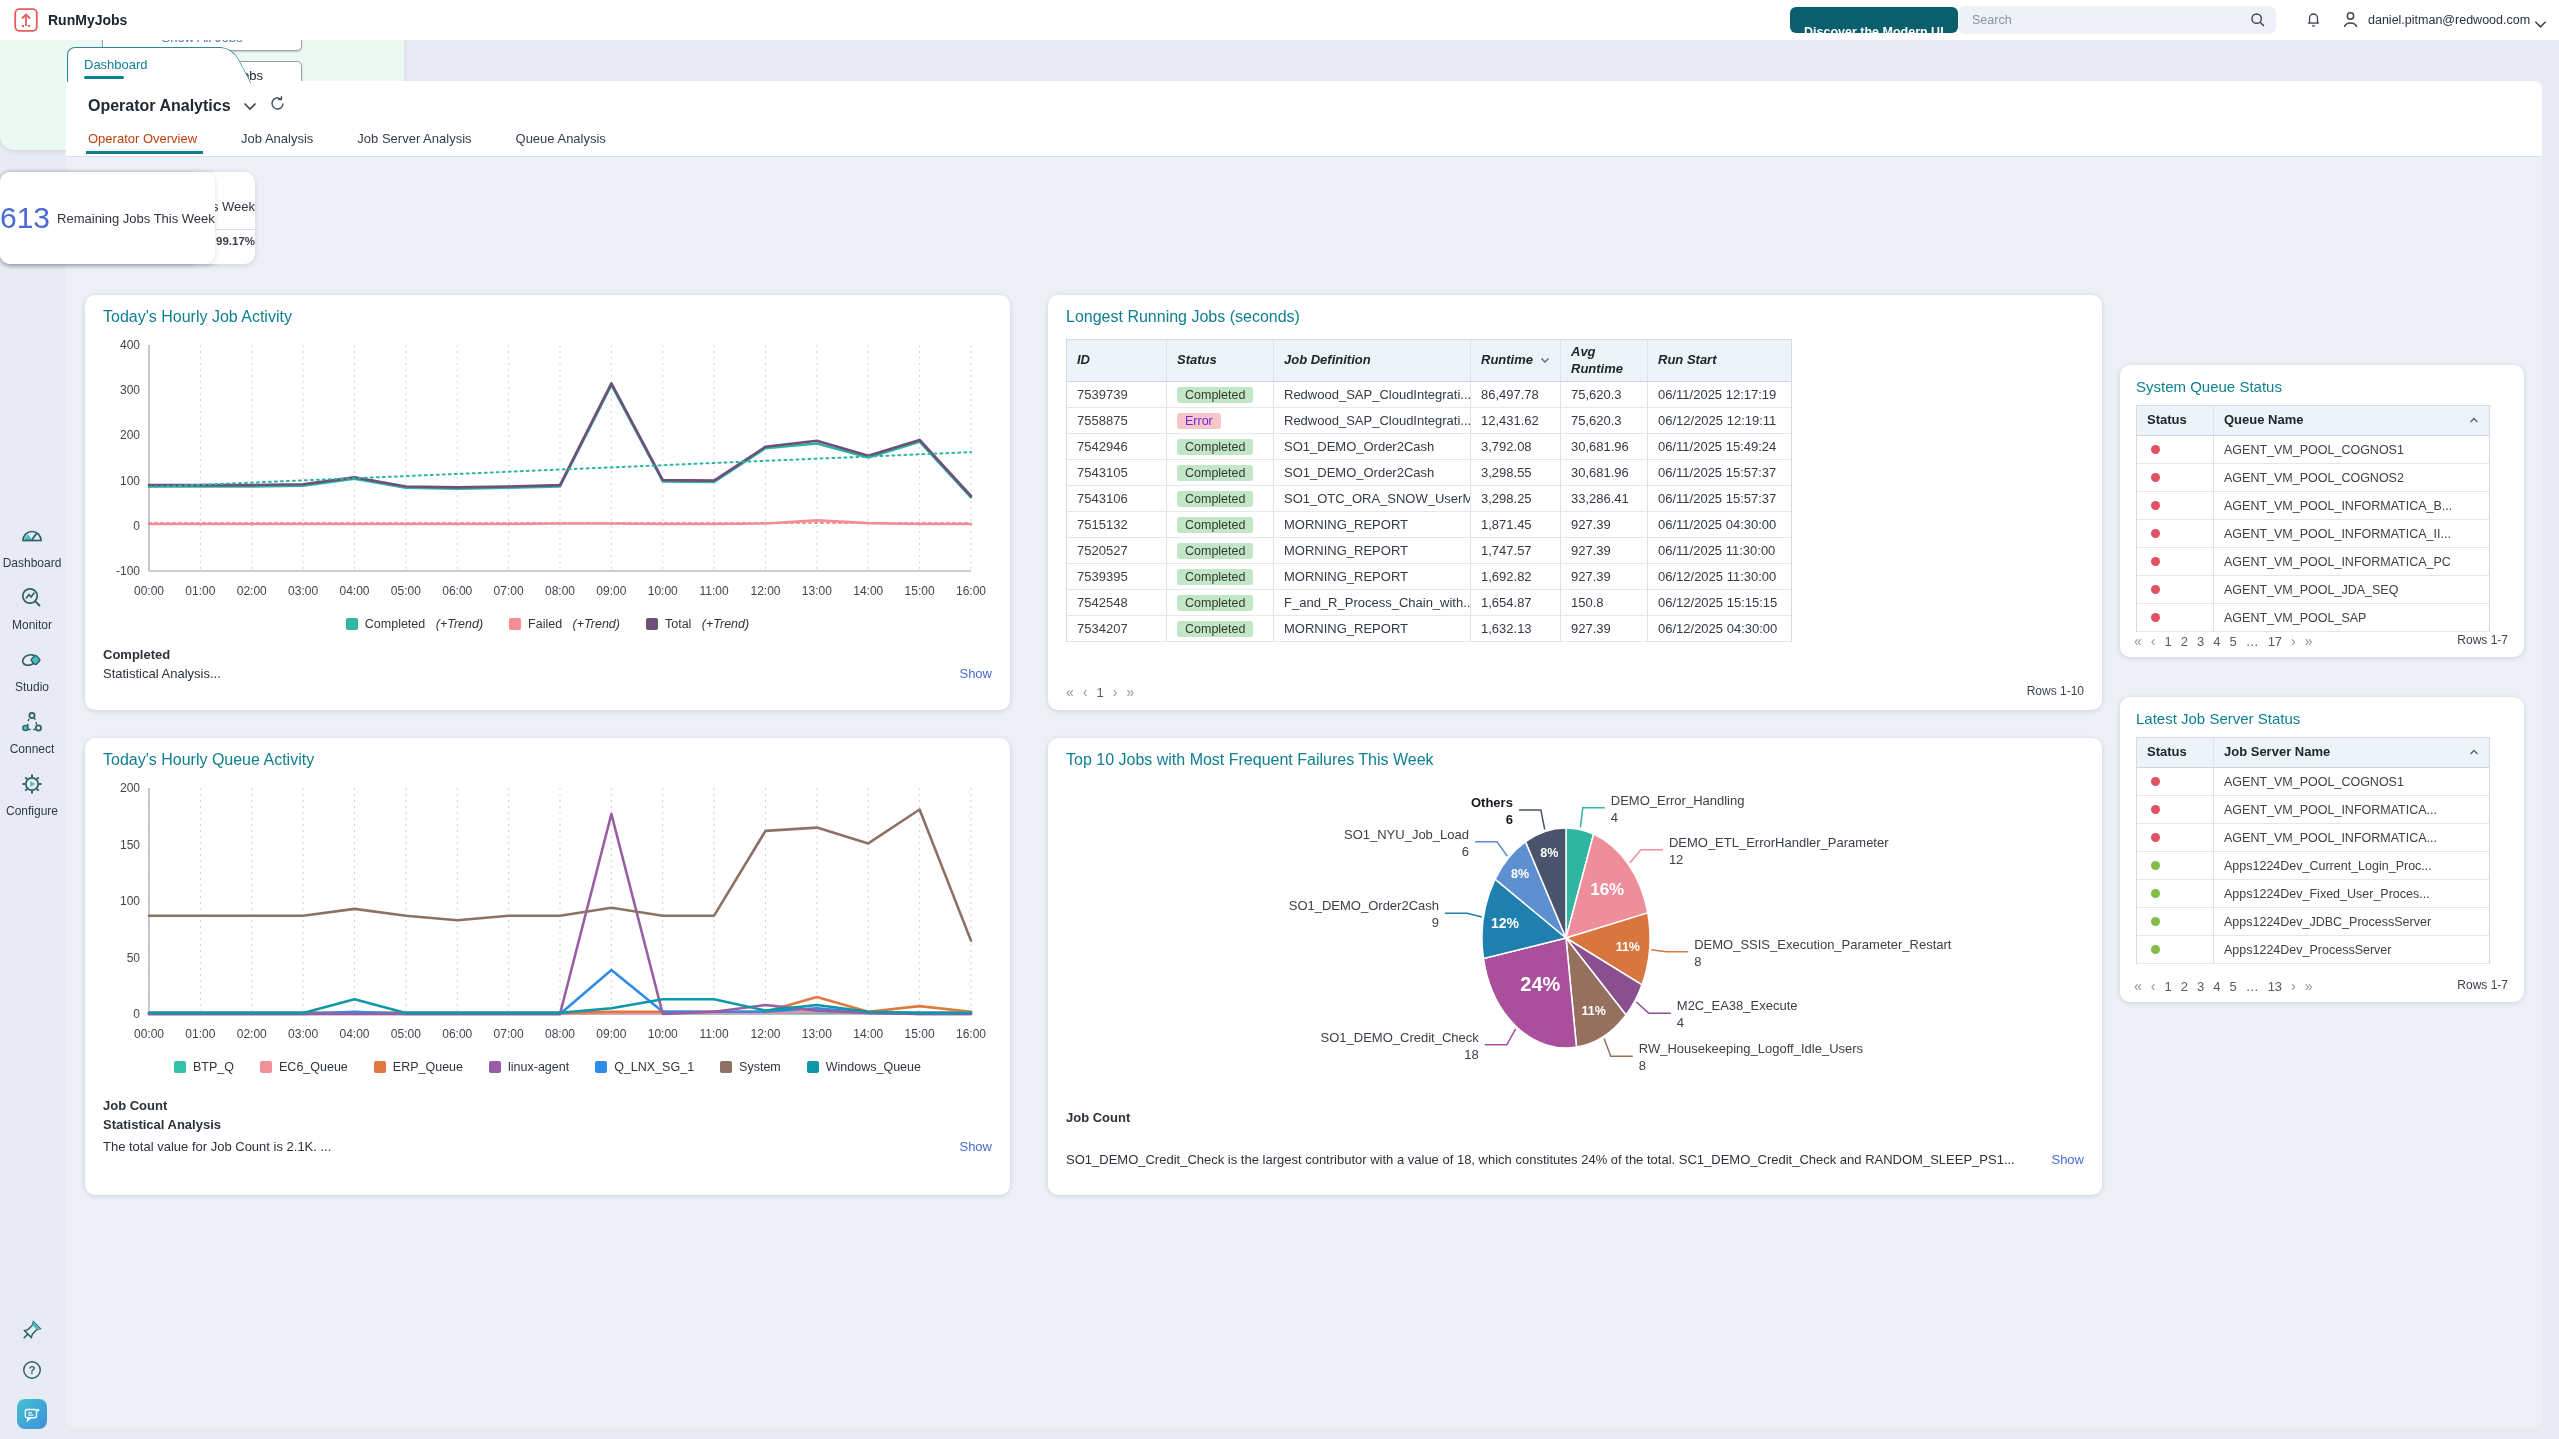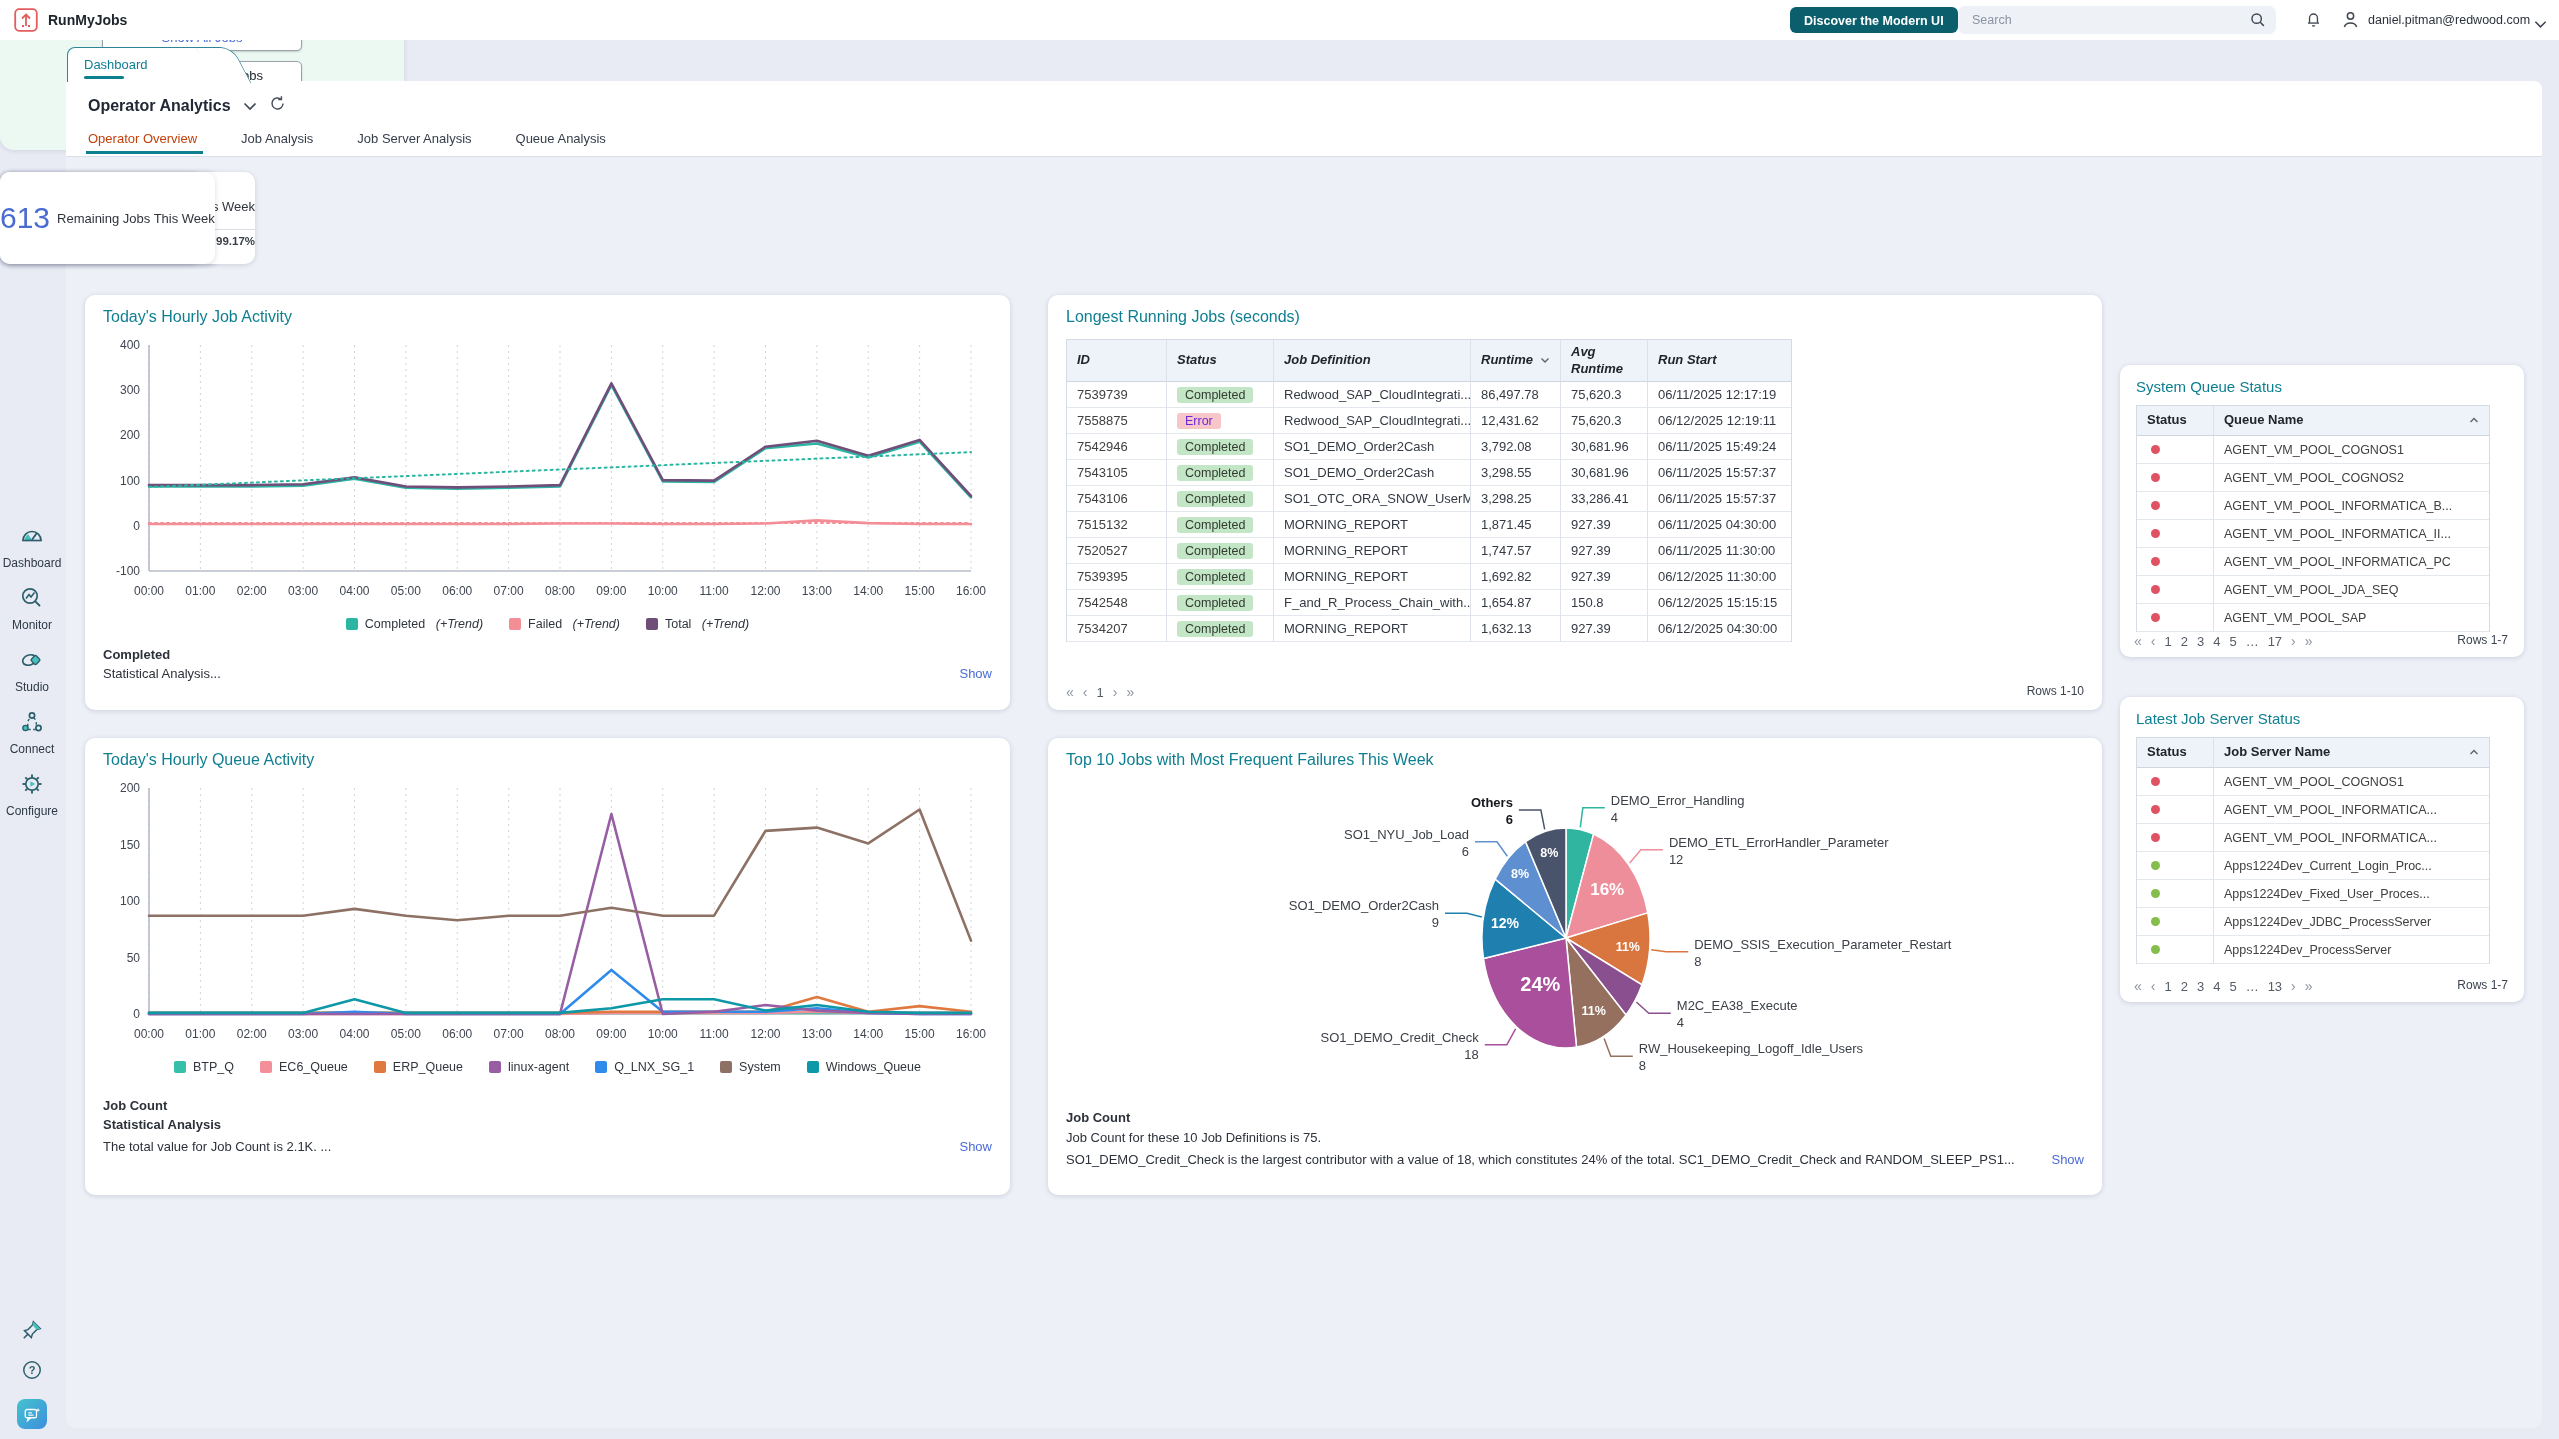--- a/index.html
+++ b/index.html
@@ -5,21 +5,21 @@
   * { box-sizing: border-box; margin: 0; padding: 0; }
   html,body { width:2559px; height:1439px; }
   body { font-family:"Liberation Sans", sans-serif; background:#e8ebf4; overflow:hidden; }
   #app { position:relative; width:2559px; height:1439px; }
   a { text-decoration:none; }
 
   
   .tophdr { position:absolute; left:0; top:0; width:2559px; height:40px; background:#fff; z-index:5; }
   .logo-box { position:absolute; left:14px; top:8px; width:24px; height:24px; }
   .app-name { position:absolute; left:48px; top:12px; font-size:14px; font-weight:bold; color:#20252d; }
-  .discover-btn { position:absolute; left:1790px; top:7px; height:26px; padding:1px 14px; background:#0b5f6d; color:#fff;
+  .discover-btn { position:absolute; left:1790px; top:7px; height:26px; padding:12px 14px; background:#0b5f6d; color:#fff;
     font-size:12.5px; font-weight:bold; border:none; border-radius:6px; line-height:26px; cursor:pointer; }
   .searchbar { position:absolute; left:1958px; top:6px; width:318px; height:28px; background:#eef1f6; border-radius:7px; }
   .searchbar input { position:absolute; left:14px; top:0; width:260px; height:28px; border:none; background:transparent;
     font-size:12.5px; color:#3a414c; outline:none; font-family:"Liberation Sans",sans-serif; }
   .searchbar input::placeholder { color:#8a93a3; }
   .search-ic { position:absolute; right:10px; top:5px; }
   .bell-ic { position:absolute; left:2304px; top:10px; }
   .avatar-ic { position:absolute; left:2340px; top:9px; }
   .user-email { position:absolute; left:2368px; top:13px; font-size:12.5px; color:#2c323c; }
   .user-chev { position:absolute; left:2534px; top:15px; }
@@ -708,21 +708,20 @@
         <polyline points="441.3,82.2 431.0,67.8 409.0,67.8" fill="none" stroke="#5e8fd0" stroke-width="1.5"></polyline>
         <text x="403.0" y="64.8" text-anchor="end" font-size="13" fill="#3c4148">SO1_NYU_Job_Load</text>
         <text x="403.0" y="81.8" text-anchor="end" font-size="13" fill="#3c4148">6</text>
         <path d="M500 164 L459.5 67.6 A84 110 0 0 1 500.0 54.0 Z" fill="#49536b" stroke="#fff" stroke-width="1.5"></path>
         <text x="483.3" y="83.1" text-anchor="middle" font-size="12.5" font-weight="bold" fill="#fff">8%</text>
         <polyline points="478.7,55.3 474.9,36.1 452.9,36.1" fill="none" stroke="#49536b" stroke-width="1.5"></polyline>
         <text x="446.9" y="33.1" text-anchor="end" font-size="13" fill="#15181d" font-weight="bold">Others</text>
         <text x="446.9" y="50.1" text-anchor="end" font-size="13" fill="#15181d" font-weight="bold">6</text>
       </svg>
     <div class="card-footer cf-b" style="top:372px;">Job Count</div>
-    <div class="card-footer" style="top:392px;">Job Count for these 10 Job Definitions is 75.</div>
     <div class="card-footer" style="top:414px;display:flex;justify-content:space-between;gap:16px;">
       <span style="overflow:hidden;white-space:nowrap;text-overflow:ellipsis;">SO1_DEMO_Credit_Check is the largest contributor with a value of 18, which constitutes 24% of the total. SC1_DEMO_Credit_Check and RANDOM_SLEEP_PS1...</span>
       <span class="show-link">Show</span>
     </div>
   </div>
 
   <div class="card" id="queue-status-card">
     <div class="card-title" style="left:16px;font-size:15px;">System Queue Status</div>
     <div class="gtable" style="left:16px;top:40px;width:354px;">
       <div class="grow qgrid qhead-row ghead">

